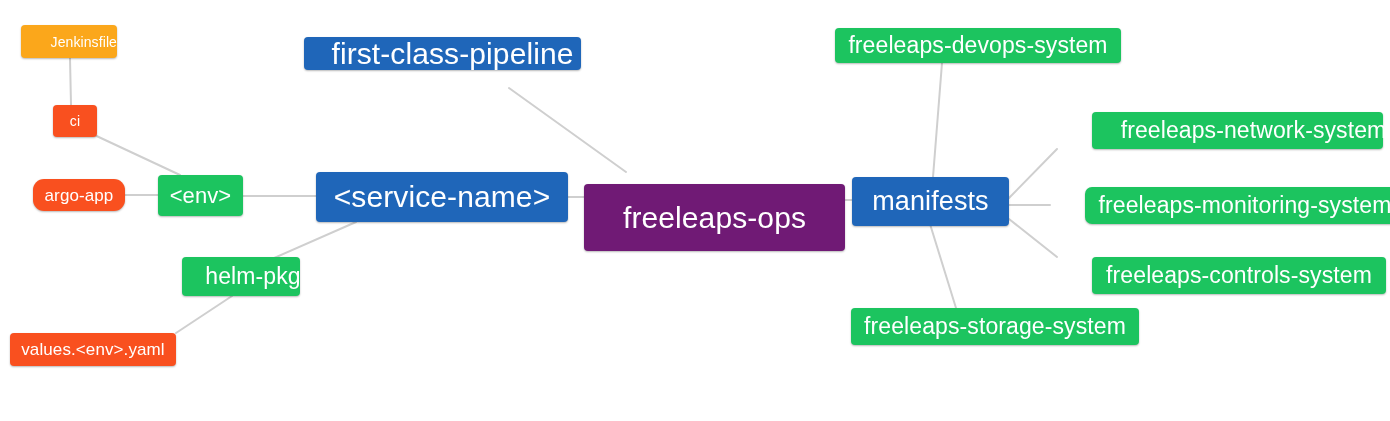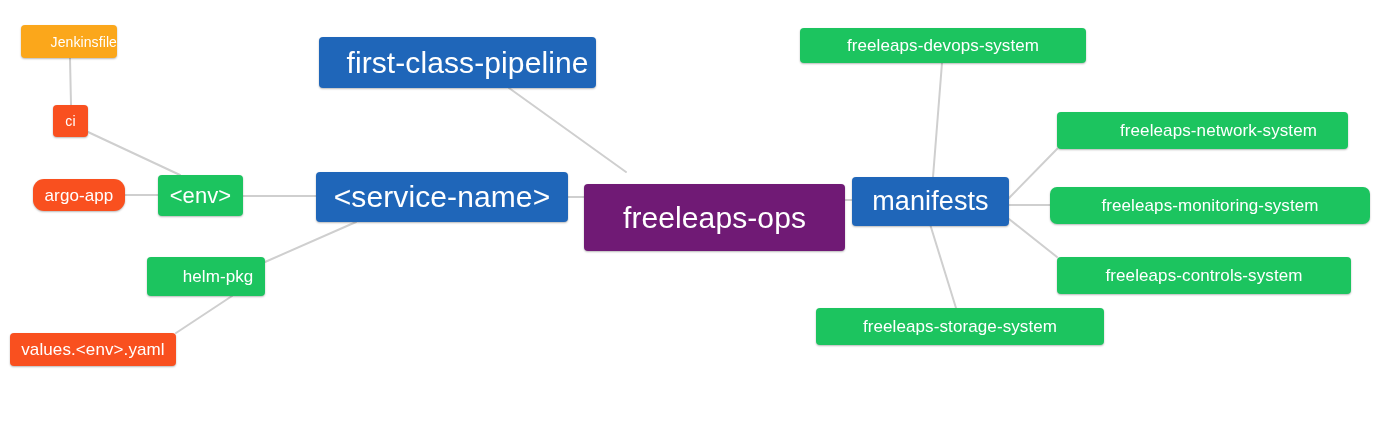--- a/index.html
+++ b/index.html
@@ -36,21 +36,21 @@
     border-radius: 4px;
     color: #ffffff;
     white-space: nowrap;
     line-height: 1;
     letter-spacing: 0.1px;
     box-shadow: 0 1px 2px rgba(0,0,0,0.28);
     user-select: none;
   }
   .node.sz-xs  { font-size: 14px; }
   .node.sz-sm  { font-size: 17px; }
-  .node.sz-md  { font-size: 17px; }
+  .node.sz-md  { font-size: 23px; margin-left: 35px; }
   .node.sz-lg  { font-size: 22px; }
   .node.sz-xl  { font-size: 27px; }
   .node.sz-xxl { font-size: 30px; }
 
   .c-orange { background: #fba71b; }
   .c-red    { background: #f9501f; }
   .c-green  { background: #1cc45f; }
   .c-blue   { background: #1f66b9; }
   .c-dark   { background: #701a75; margin-top: 12px; }
 </style>
@@ -71,36 +71,36 @@
       <line x1="942" y1="63" x2="933" y2="177" stroke="#cfcfcf" stroke-width="2" stroke-linecap="round"></line>
       <line x1="1057" y1="149" x2="1009" y2="198" stroke="#cfcfcf" stroke-width="2" stroke-linecap="round"></line>
       <line x1="1050" y1="205" x2="1009" y2="205" stroke="#cfcfcf" stroke-width="2" stroke-linecap="round"></line>
       <line x1="1057" y1="257" x2="1009" y2="219" stroke="#cfcfcf" stroke-width="2" stroke-linecap="round"></line>
       <line x1="956" y1="308" x2="930" y2="224" stroke="#cfcfcf" stroke-width="2" stroke-linecap="round"></line>
     </svg>
   <div id="node-layer">
       <div class="node c-orange sz-xs" style="left: 21px; top: 25px; width: 96px; height: 33px; justify-content: flex-end;">
         <span>Jenkinsfile</span>
       </div>
-      <div class="node c-red sz-xs" style="left: 53px; top: 105px; width: 35px; height: 32px;">
+      <div class="node c-red sz-xs" style="left: 53px; top: 105px; width: 44px; height: 32px;">
         <span>ci</span>
       </div>
       <div class="node c-red sz-sm" style="left: 33px; top: 179px; width: 92px; height: 32px; border-radius: 11px;">
         <span>argo-app</span>
       </div>
       <div class="node c-green sz-lg" style="left: 158px; top: 175px; width: 85px; height: 41px;">
         <span>&lt;env&gt;</span>
       </div>
       <div class="node c-green sz-md" style="left: 147px; top: 257px; width: 118px; height: 39px; padding-left: 24px;">
         <span>helm-pkg</span>
       </div>
       <div class="node c-red sz-sm" style="left: 10px; top: 333px; width: 166px; height: 33px;">
         <span>values.&lt;env&gt;.yaml</span>
       </div>
-      <div class="node c-blue sz-xxl" style="left: 319px; top: 37px; width: 277px; height: 51px; padding-left: 20px;">
+      <div class="node c-blue sz-xxl" style="left: 304px; top: 37px; width: 277px; height: 33px; padding-left: 20px;">
         <span>first-class-pipeline</span>
       </div>
       <div class="node c-blue sz-xxl" style="left: 316px; top: 172px; width: 252px; height: 50px;">
         <span>&lt;service-name&gt;</span>
       </div>
       <div class="node c-dark sz-xxl" style="left: 584px; top: 172px; width: 261px; height: 67px;">
         <span>freeleaps-ops</span>
       </div>
       <div class="node c-blue sz-xl" style="left: 852px; top: 177px; width: 157px; height: 49px;">
         <span>manifests</span>

